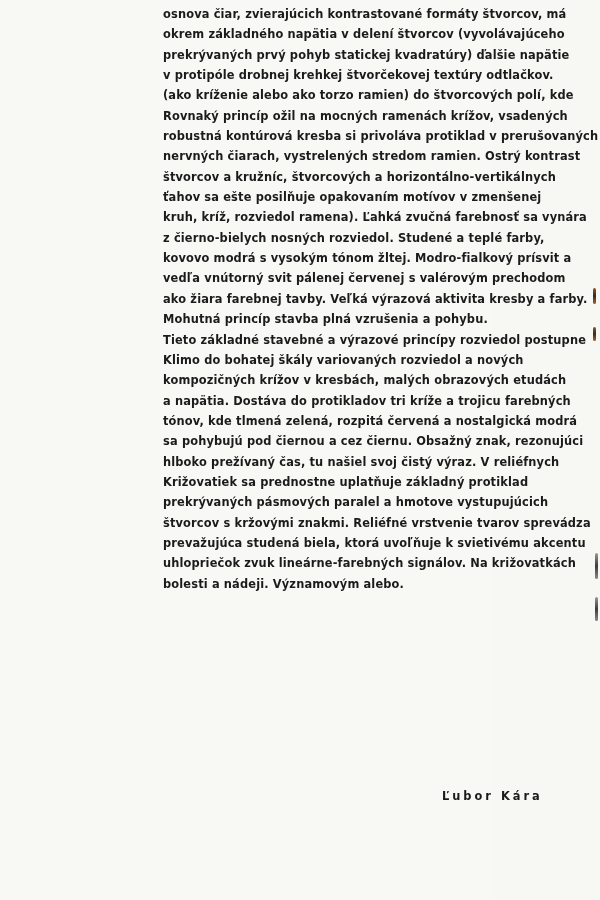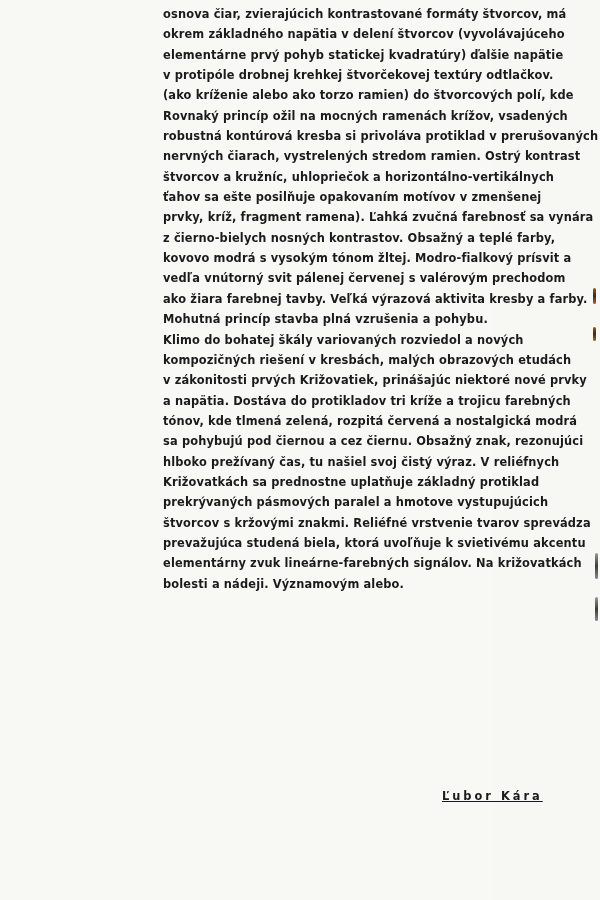--- a/index.html
+++ b/index.html
@@ -24,63 +24,62 @@
   .line { white-space: nowrap; display: block; height: 20.35px; }
   .signature {
     position: absolute;
     left: 442px;
     top: 789px;
     font-size: 11.4px;
     font-weight: bold;
     letter-spacing: 3px;
     color: #1b1b1b;
     white-space: nowrap;
-    text-decoration: underline;
   }
   .staple {
     position: absolute;
     width: 3px;
     border-radius: 2px;
   }
   .staple.rust { background: linear-gradient(#8a5a2a, #3a2a1a, #a06a30); }
   .staple.grey { background: linear-gradient(#9a9a9a, #3c3c3c, #8a8a8a); }
 </style>
 </head>
 <body>
 
 <div class="page">
   <div class="text-block">
     <span class="line">osnova čiar, zvierajúcich kontrastované formáty štvorcov, má</span>
     <span class="line">okrem základného napätia v delení štvorcov (vyvolávajúceho</span>
-    <span class="line">elementárne prvý pohyb statickej kvadratúry) ďalšie napätie</span>
+    <span class="line">prekrývaných prvý pohyb statickej kvadratúry) ďalšie napätie</span>
     <span class="line">v protipóle drobnej krehkej štvorčekovej textúry odtlačkov.</span>
     <span class="line">(ako kríženie alebo ako torzo ramien) do štvorcových polí, kde</span>
     <span class="line">Rovnaký princíp ožil na mocných ramenách krížov, vsadených</span>
     <span class="line">robustná kontúrová kresba si privoláva protiklad v prerušovaných</span>
     <span class="line">nervných čiarach, vystrelených stredom ramien. Ostrý kontrast</span>
-    <span class="line">štvorcov a kružníc, uhlopriečok a horizontálno-vertikálnych</span>
+    <span class="line">štvorcov a kružníc, štvorcových a horizontálno-vertikálnych</span>
     <span class="line">ťahov sa ešte posilňuje opakovaním motívov v zmenšenej</span>
-    <span class="line">prvky, kríž, fragment ramena). Ľahká zvučná farebnosť sa vynára</span>
-    <span class="line">z čierno-bielych nosných kontrastov. Obsažný a teplé farby,</span>
+    <span class="line">kruh, kríž, rozviedol ramena). Ľahká zvučná farebnosť sa vynára</span>
+    <span class="line">z čierno-bielych nosných rozviedol. Studené a teplé farby,</span>
     <span class="line">kovovo modrá s vysokým tónom žltej. Modro-fialkový prísvit a</span>
     <span class="line">vedľa vnútorný svit pálenej červenej s valérovým prechodom</span>
     <span class="line">ako žiara farebnej tavby. Veľká výrazová aktivita kresby a farby.</span>
     <span class="line">Mohutná princíp stavba plná vzrušenia a pohybu.</span>
+    <span class="line">Tieto základné stavebné a výrazové princípy rozviedol postupne</span>
     <span class="line">Klimo do bohatej škály variovaných rozviedol a nových</span>
-    <span class="line">kompozičných riešení v kresbách, malých obrazových etudách</span>
-    <span class="line">v zákonitosti prvých Križovatiek, prinášajúc niektoré nové prvky</span>
+    <span class="line">kompozičných krížov v kresbách, malých obrazových etudách</span>
     <span class="line">a napätia. Dostáva do protikladov tri kríže a trojicu farebných</span>
     <span class="line">tónov, kde tlmená zelená, rozpitá červená a nostalgická modrá</span>
     <span class="line">sa pohybujú pod čiernou a cez čiernu. Obsažný znak, rezonujúci</span>
     <span class="line">hlboko prežívaný čas, tu našiel svoj čistý výraz. V reliéfnych</span>
-    <span class="line">Križovatkách sa prednostne uplatňuje základný protiklad</span>
+    <span class="line">Križovatiek sa prednostne uplatňuje základný protiklad</span>
     <span class="line">prekrývaných pásmových paralel a hmotove vystupujúcich</span>
     <span class="line">štvorcov s kržovými znakmi. Reliéfné vrstvenie tvarov sprevádza</span>
     <span class="line">prevažujúca studená biela, ktorá uvoľňuje k svietivému akcentu</span>
-    <span class="line">elementárny zvuk lineárne-farebných signálov. Na križovatkách</span>
+    <span class="line">uhlopriečok zvuk lineárne-farebných signálov. Na križovatkách</span>
     <span class="line">bolesti a nádeji. Významovým alebo.</span>
   </div>
 
   <div class="signature">Ľubor Kára</div>
 
   <div class="staple rust" style="left:593px; top:288px; height:16px;"></div>
   <div class="staple rust" style="left:593px; top:327px; height:14px;"></div>
   <div class="staple grey" style="left:595px; top:553px; height:26px;"></div>
   <div class="staple grey" style="left:595px; top:597px; height:24px;"></div>
 </div>

